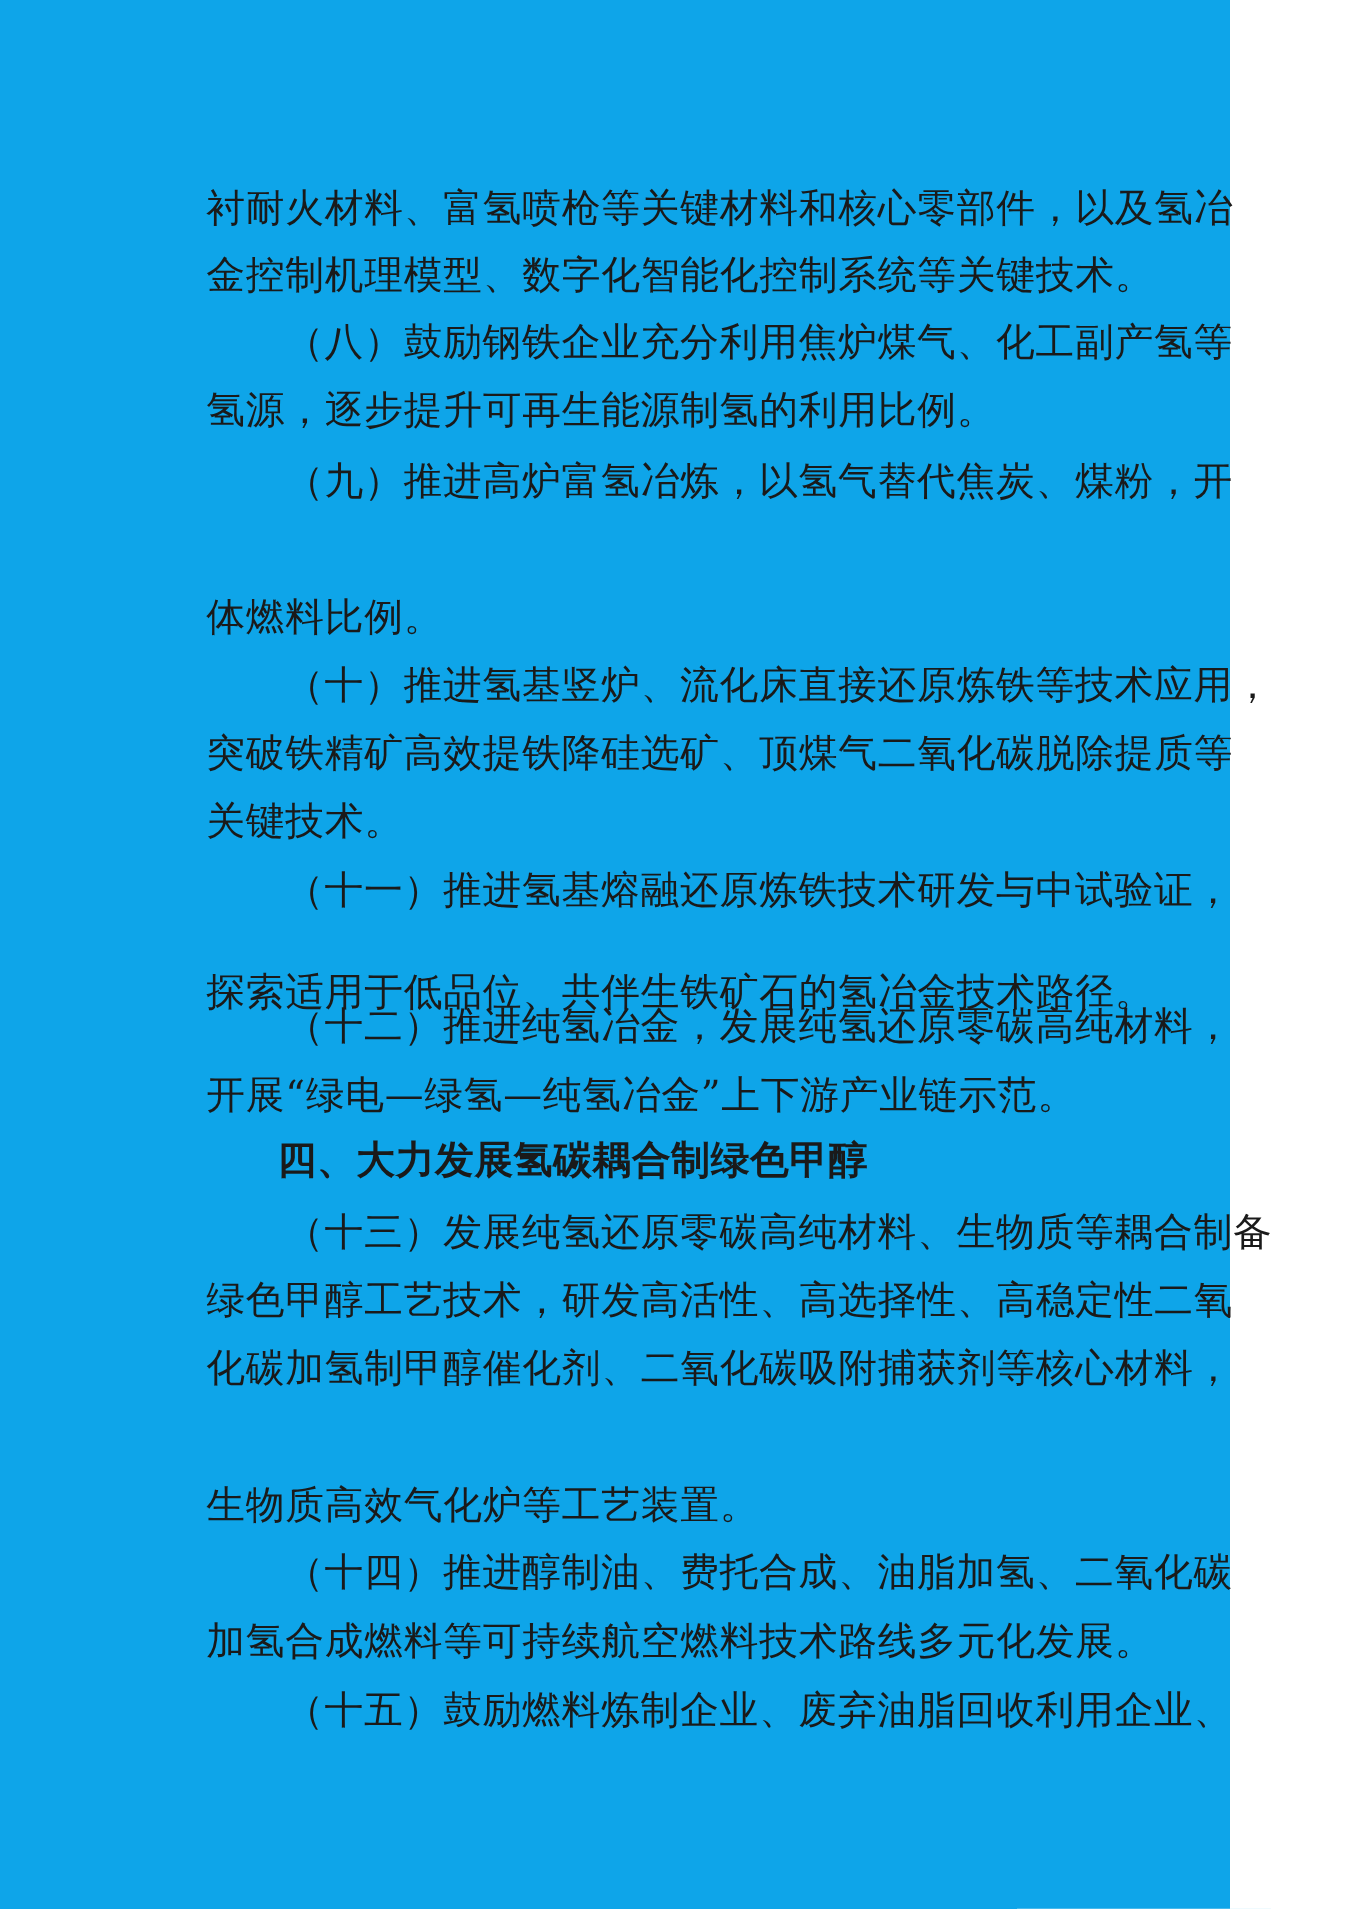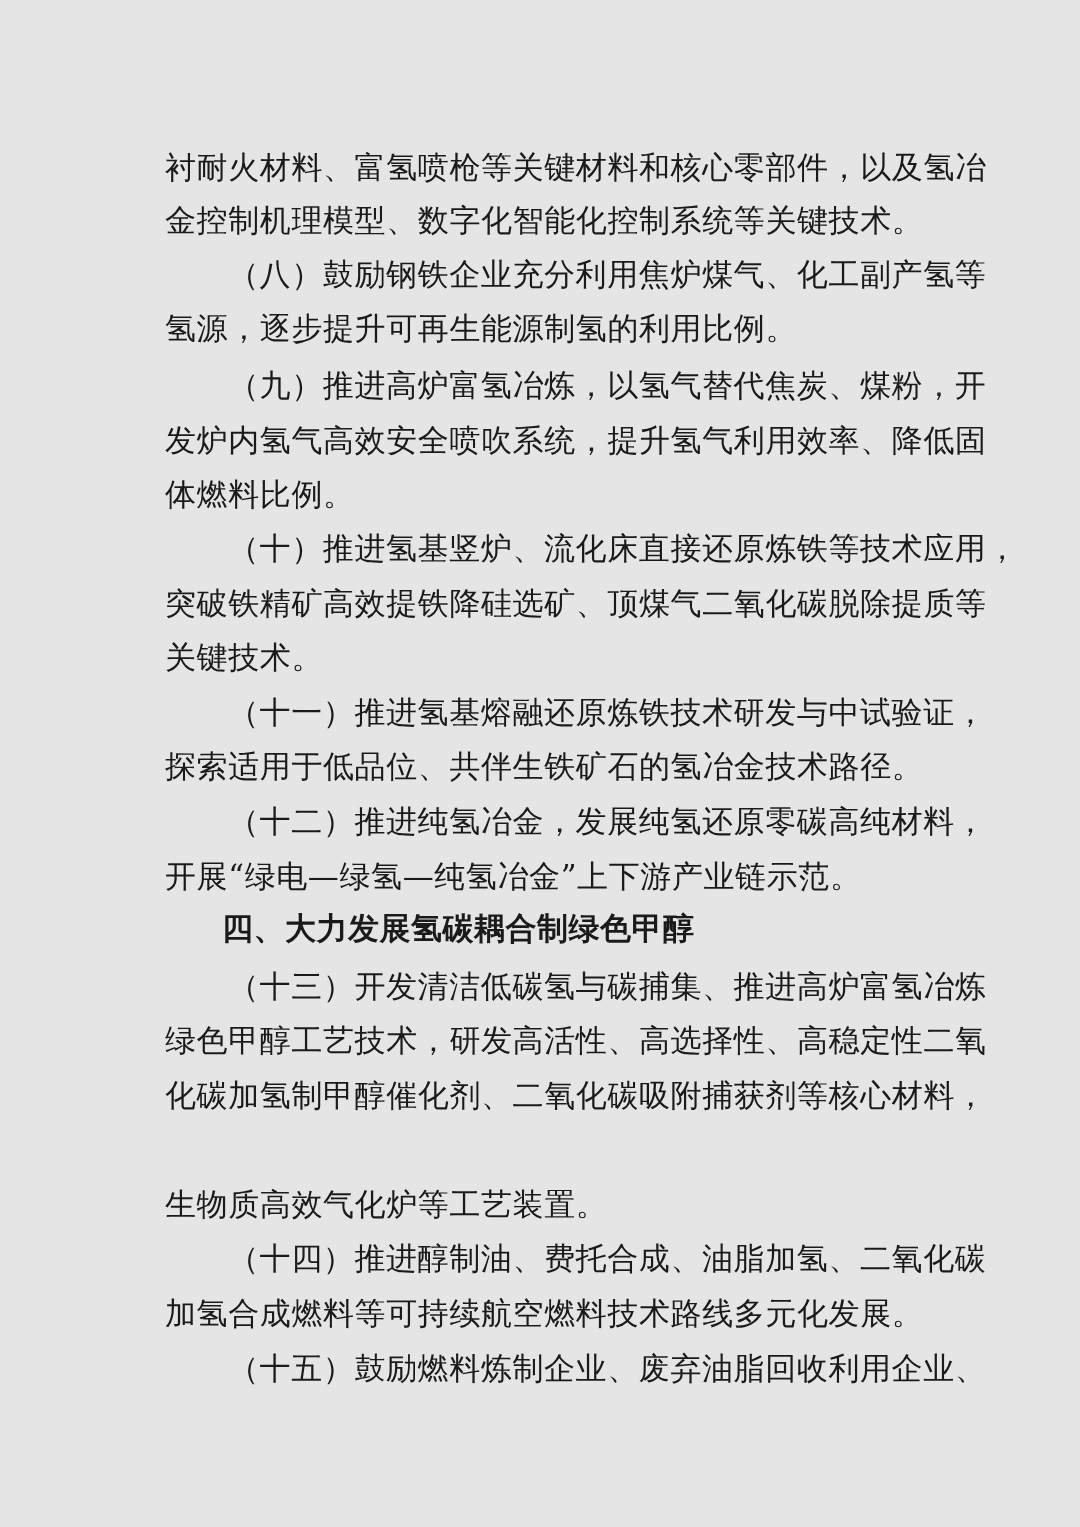--- a/index.html
+++ b/index.html
@@ -1,49 +1,48 @@
 <!DOCTYPE html>
 <html><head>
 <meta charset="utf-8">
 <style>
   html, body { margin: 0; padding: 0; background: #ffffff; }
   body {
     width: 1080px; height: 1527px; position: relative; overflow: hidden;
     font-family: "DejaVu Serif", "Liberation Serif", serif;
     color: #1a1a1a;
   }
-  .page { position: absolute; left: 0; top: 0; width: 1080px; height: 1527px; background: #e5e5e5; }
+  .page { position: absolute; left: 0; top: 0; width: 984px; height: 1527px; background: #0ea5e9; }
   .line {
     position: absolute; left: 165px; width: 760px;
     font-size: 31px; line-height: 40px; height: 40px;
     white-space: nowrap; letter-spacing: 0.6px;
     font-family: "DejaVu Serif", "Liberation Serif", serif;
   }
   .indent { left: 228px; width: 697px; }
   .heading { left: 222px; font-family: Liberation Mono, monospace; font-weight: bold; letter-spacing: 0.5px; }
 </style>
 </head>
 <body>
 
 <div class="page">
   <div class="line" style="top:147px">衬耐火材料、富氢喷枪等关键材料和核心零部件，以及氢冶</div>
   <div class="line" style="top:200px">金控制机理模型、数字化智能化控制系统等关键技术。</div>
   <div class="line indent" style="top:254px">（八）鼓励钢铁企业充分利用焦炉煤气、化工副产氢等</div>
   <div class="line" style="top:308px">氢源，逐步提升可再生能源制氢的利用比例。</div>
   <div class="line indent" style="top:365px">（九）推进高炉富氢冶炼，以氢气替代焦炭、煤粉，开</div>
-  <div class="line" style="top:420px">发炉内氢气高效安全喷吹系统，提升氢气利用效率、降低固</div>
   <div class="line" style="top:474px">体燃料比例。</div>
   <div class="line indent" style="top:528px">（十）推进氢基竖炉、流化床直接还原炼铁等技术应用，</div>
   <div class="line" style="top:637px">关键技术。</div>
   <div class="line" style="top:583px">突破铁精矿高效提铁降硅选矿、顶煤气二氧化碳脱除提质等</div>
   <div class="line indent" style="top:692px">（十一）推进氢基熔融还原炼铁技术研发与中试验证，</div>
-  <div class="line" style="top:746px">探索适用于低品位、共伴生铁矿石的氢冶金技术路径。</div>
+  <div class="line" style="top:774px">探索适用于低品位、共伴生铁矿石的氢冶金技术路径。</div>
   <div class="line indent" style="top:801px">（十二）推进纯氢冶金，发展纯氢还原零碳高纯材料，</div>
   <div class="line" style="top:856px">开展“绿电—绿氢—纯氢冶金”上下游产业链示范。</div>
   <div class="line heading" style="top:911px">四、大力发展氢碳耦合制绿色甲醇</div>
-  <div class="line indent" style="top:966px">（十三）开发清洁低碳氢与碳捕集、推进高炉富氢冶炼</div>
+  <div class="line indent" style="top:966px">（十三）发展纯氢还原零碳高纯材料、生物质等耦合制备</div>
   <div class="line" style="top:1020px">绿色甲醇工艺技术，研发高活性、高选择性、高稳定性二氧</div>
   <div class="line" style="top:1075px">化碳加氢制甲醇催化剂、二氧化碳吸附捕获剂等核心材料，</div>
   <div class="line" style="top:1184px">生物质高效气化炉等工艺装置。</div>
   <div class="line indent" style="top:1238px">（十四）推进醇制油、费托合成、油脂加氢、二氧化碳</div>
   <div class="line" style="top:1293px">加氢合成燃料等可持续航空燃料技术路线多元化发展。</div>
   <div class="line indent" style="top:1348px">（十五）鼓励燃料炼制企业、废弃油脂回收利用企业、</div>
 </div>
 
 </body></html>

